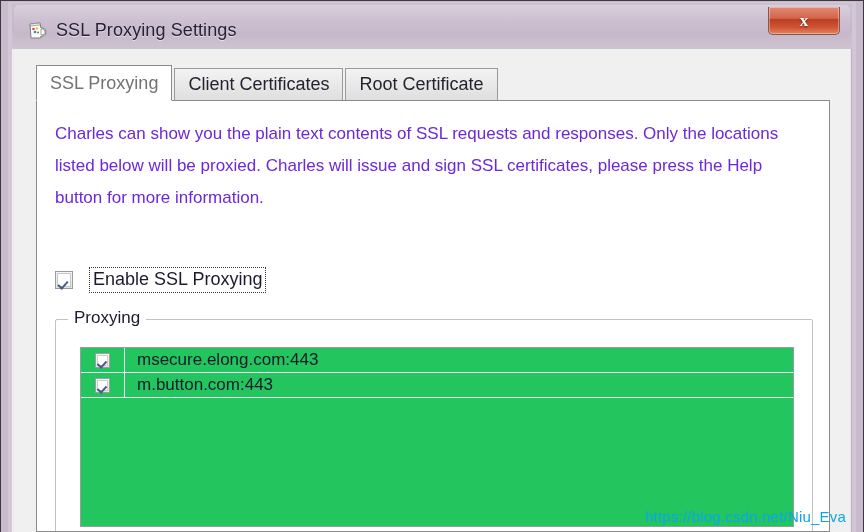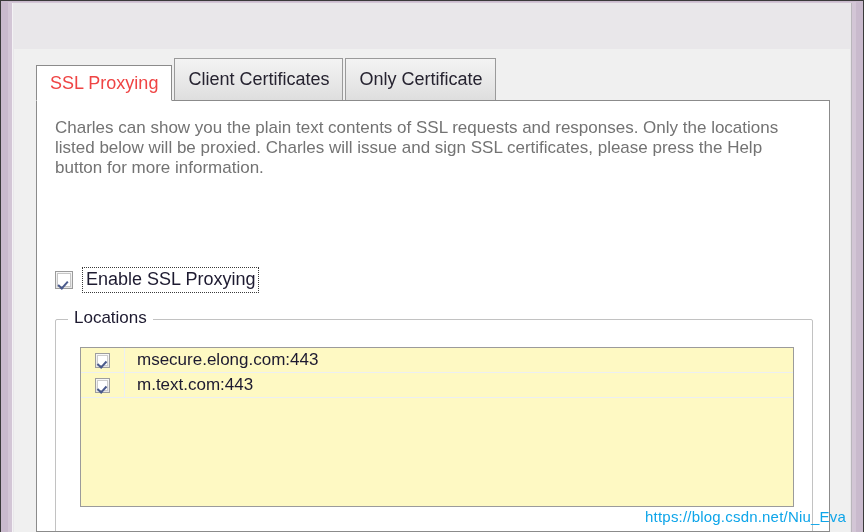--- a/index.html
+++ b/index.html
@@ -123,62 +123,62 @@
   
   .tabstrip {
     position: absolute;
     left: 22px; top: 16px;
     height: 36px;
     display: flex;
     align-items: flex-end;
   }
   .tab {
     position: relative;
-    height: 43px;
+    height: 33px;
     padding: 0 13px;
     display: flex;
     align-items: center;
     font-size: 18px;
     color: #262330;
     background: linear-gradient(to bottom, #f3f3f3 0%, #e8e8e8 55%, #dedede 100%);
     border: 1px solid #9a9a9a;
     border-bottom: 1px solid #9a9a9a;
     box-sizing: border-box;
     margin-right: 2px;
     white-space: nowrap;
     cursor: pointer;
   }
   .tab.active {
     height: 36px;
     background: #ffffff;
     border: 1px solid #8b8b8b;
     border-bottom: 1px solid #ffffff;
     z-index: 3;
-    color: #ef4444;
+    color: #737373;
   }
 
   
   .tab-panel {
     position: absolute;
     left: 22px; top: 51px;
     width: 794px;
     height: 432px;
     background: #ffffff;
     border: 1px solid #8b8b8b;
     box-sizing: border-box;
     overflow: hidden;
   }
 
   .description {
     position: absolute;
     left: 18px; top: 17px;
     width: 756px;
     font-size: 17px;
-    line-height: 20px;
-    color: #737373;
+    line-height: 32px;
+    color: #6d28d9;
   }
 
   
   .enable-row {
     position: absolute;
     left: 18px; top: 166px;
     display: flex;
     align-items: center;
   }
   .cb {
@@ -205,21 +205,21 @@
     position: absolute;
     left: 2px;
     top: 5px;
     width: 4px;
     height: 8px;
     border: solid #4a5a8c;
     border-width: 0 2px 2px 0;
     transform: rotate(42deg);
   }
   .enable-label {
-    margin-left: 9px;
+    margin-left: 16px;
     font-size: 18px;
     color: #1d1a30;
     padding: 1px 3px 2px 3px;
     border: 1px dotted #3a3a3a;
     white-space: nowrap;
     cursor: default;
   }
 
   
   .groupbox {
@@ -239,22 +239,22 @@
     font-size: 17px;
     color: #1d1a30;
     white-space: nowrap;
   }
 
   
   .listbox {
     position: absolute;
     left: 24px; top: 27px;
     width: 714px;
-    height: 160px;
-    background: #fef9c3;
+    height: 180px;
+    background: #22c55e;
     border: 1px solid #9b9b9b;
     box-sizing: border-box;
     overflow: hidden;
   }
   .list-row {
     display: flex;
     align-items: center;
     height: 25px;
     border-bottom: 1px solid #eceff2;
     box-sizing: border-box;
@@ -326,67 +326,85 @@
   }
 </style>
 </head>
 <body>
 
 <div class="window-frame">
   <div class="frame-outer"></div>
   <div class="frame-inner-glow"></div>
   <div class="frame-pane"></div>
 
+  <div class="titlebar">
+    <div class="titlebar-inner"></div>
+    <div class="title-icon">
+      <svg width="22" height="22" viewBox="0 0 22 22">
+        <path d="M4 5 L14 4 L15 9 L17 9 Q20 10 20 13 Q20 16 17 17 L15 17 L14.5 19 L5 19 Z" fill="#fcfcfc" stroke="#7c7c7c" stroke-width="1"></path>
+        <path d="M15 10 L17 10 Q19 11 19 13 Q19 15 17 15.6 L15 15.8 Z" fill="#ffffff" stroke="#8a8a8a" stroke-width="0.8"></path>
+        <circle cx="7.5" cy="10" r="1.3" fill="#d94b3a"></circle>
+        <circle cx="11" cy="9.5" r="1.3" fill="#e8c13a"></circle>
+        <circle cx="9" cy="13" r="1.3" fill="#3f7ed0"></circle>
+        <circle cx="12" cy="13.5" r="1.1" fill="#4fa04a"></circle>
+        <path d="M4 5 L14 4 L14.2 6 L4.2 7 Z" fill="#eceaea" stroke="#8a8a8a" stroke-width="0.7"></path>
+      </svg>
+    </div>
+    <div class="title-text">SSL Proxying Settings</div>
+    <div class="close-button">
+      <div class="close-x">x</div>
+    </div>
+  </div>
 
   <div class="client-area">
 
     <div class="tabstrip">
       <div class="tab active">
         <span>SSL Proxying</span>
       </div>
       <div class="tab">
         <span>Client Certificates</span>
       </div>
       <div class="tab">
-        <span>Only Certificate</span>
+        <span>Root Certificate</span>
       </div>
     </div>
 
     <div class="tab-panel">
 
       <div class="description">Charles can show you the plain text contents of SSL requests and responses. Only the locations listed below will be proxied. Charles will issue and sign SSL certificates, please press the Help button for more information.</div>
 
       <div class="enable-row">
         <span class="cb checked">
           <span class="cb-inner"></span>
         </span>
         <span class="enable-label">Enable SSL Proxying</span>
       </div>
 
       <div class="groupbox">
-        <div class="group-title">Locations</div>
+        <div class="group-title">Proxying</div>
 
         <div class="listbox">
 
           <div class="list-row">
             <span class="list-cb-cell">
               <span class="list-cb checked">
                 <span class="list-cb-inner"></span>
               </span>
             </span>
             <span class="list-label">msecure.elong.com:443</span>
           </div>
 
           <div class="list-row">
             <span class="list-cb-cell">
               <span class="list-cb checked">
                 <span class="list-cb-inner"></span>
               </span>
             </span>
-            <span class="list-label">m.text.com:443</span>
+            <span class="list-label">m.button.com:443</span>
           </div>
 
 
         </div>
       </div>
 
     </div>
   </div>
 
   <div class="watermark">https://blog.csdn.net/Niu_Eva</div>

